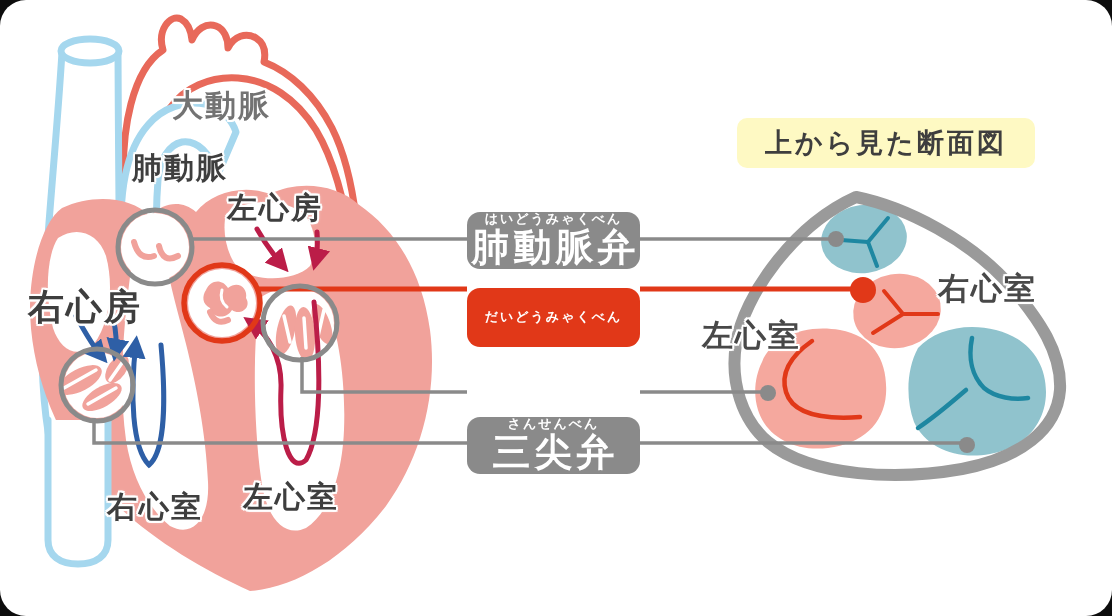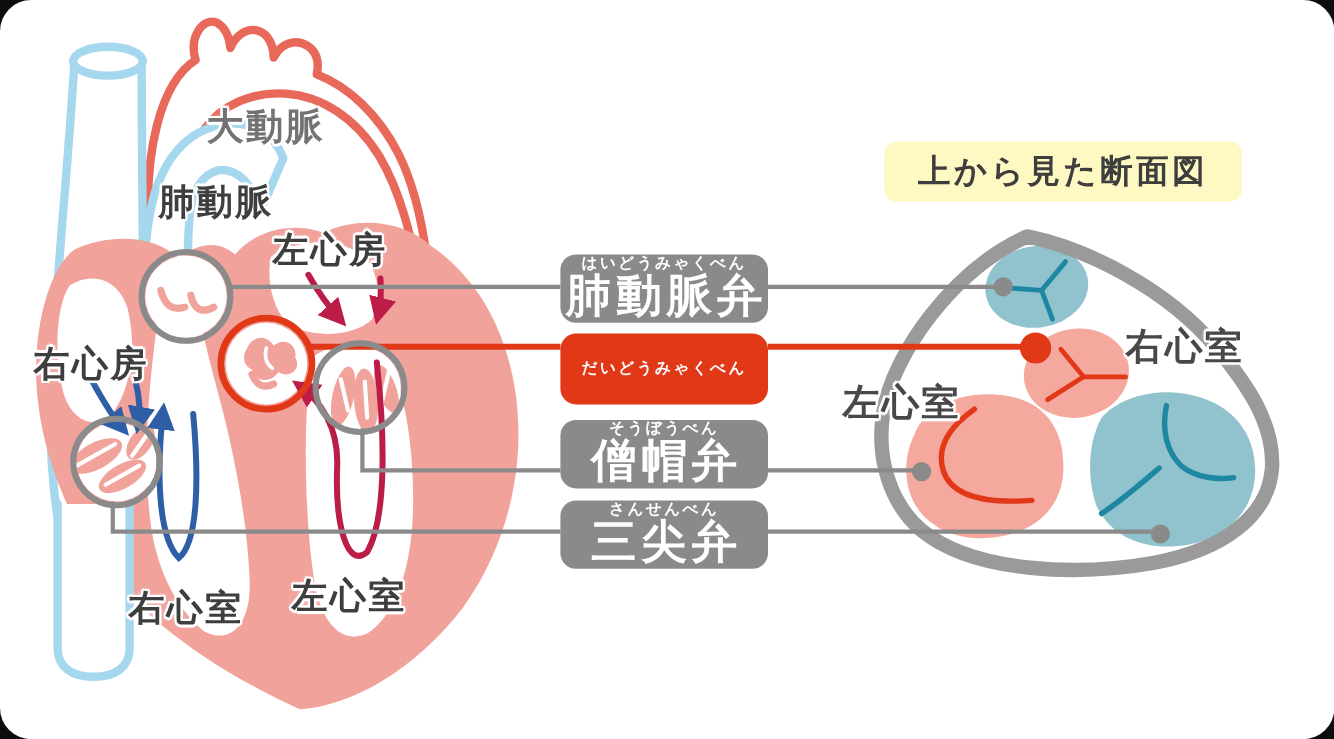--- a/index.html
+++ b/index.html
@@ -19,21 +19,21 @@
   .header-box{
     position:absolute;left:737px;top:118px;width:298px;height:50px;
     background:#fef9c3;border-radius:10px;display:flex;align-items:center;justify-content:center;
     color:#3e3e3e;font-weight:700;font-size:27px;letter-spacing:3px;
   }
   .valve-box{
     position:absolute;left:467px;width:173px;height:57px;border-radius:13px;
     background:#8a8a8a;color:#fff;display:flex;flex-direction:column;
     align-items:center;justify-content:center;text-align:center;z-index:5;
   }
-  .valve-box.red{background:#e13818;height:59px;}
+  .valve-box.red{background:#e13818;height:59px;margin-top:10px;}
   .valve-box .furi{font-size:13px;font-weight:700;letter-spacing:2px;line-height:1.1;}
   .valve-box .main{font-size:38px;font-weight:700;letter-spacing:4px;line-height:1.15;margin-left:4px;}
 </style>
 </head>
 <body>
 
 <div class="canvas">
 
   <svg class="art" width="1112" height="616" viewBox="0 0 1112 616">
 
@@ -201,40 +201,36 @@
 
     <circle cx="155" cy="247" r="37" fill="none" stroke="#8a8a8a" stroke-width="5"></circle>
     <circle cx="222" cy="303" r="38" fill="none" stroke="#e13818" stroke-width="5.5"></circle>
     <circle cx="300" cy="323" r="37" fill="none" stroke="#8a8a8a" stroke-width="5"></circle>
     <circle cx="97" cy="385" r="36" fill="none" stroke="#8a8a8a" stroke-width="5"></circle>
   </svg>
 
   <div class="lbl red" style="left:172px;top:85px;font-size:31px;">大動脈</div>
   <div class="lbl" style="left:227px;top:188px;font-size:30px;">左心房</div>
   <div class="lbl" style="left:132px;top:148px;font-size:30px;">肺動脈</div>
-  <div class="lbl" style="left:28px;top:283px;font-size:30px;">右心房</div>
+  <div class="lbl" style="left:28px;top:283px;font-size:36px;">右心房</div>
   <div class="lbl" style="left:107px;top:487px;font-size:30px;">右心室</div>
   <div class="lbl" style="left:243px;top:477px;font-size:30px;">左心室</div>
 
   <div class="header-box">
     <span>上から見た断面図</span>
   </div>
 
   <div class="lbl" style="left:702px;top:315px;font-size:31px;color:#484848;">左心室</div>
   <div class="lbl" style="left:938px;top:268px;font-size:31px;color:#484848;">右心室</div>
 
   <div class="valve-box" style="top:212px;">
     <div class="furi">はいどうみゃくべん</div>
     <div class="main">肺動脈弁</div>
   </div>
   <div class="valve-box red" style="top:278px;">
     <div class="furi">だいどうみゃくべん</div>
   </div>
-  <div class="valve-box" style="top:350px;">
-    <div class="furi">そうぼうべん</div>
-    <div class="main">僧帽弁</div>
-  </div>
   <div class="valve-box" style="top:417px;">
     <div class="furi">さんせんべん</div>
     <div class="main">三尖弁</div>
   </div>
 
 </div>
 
 </body></html>

